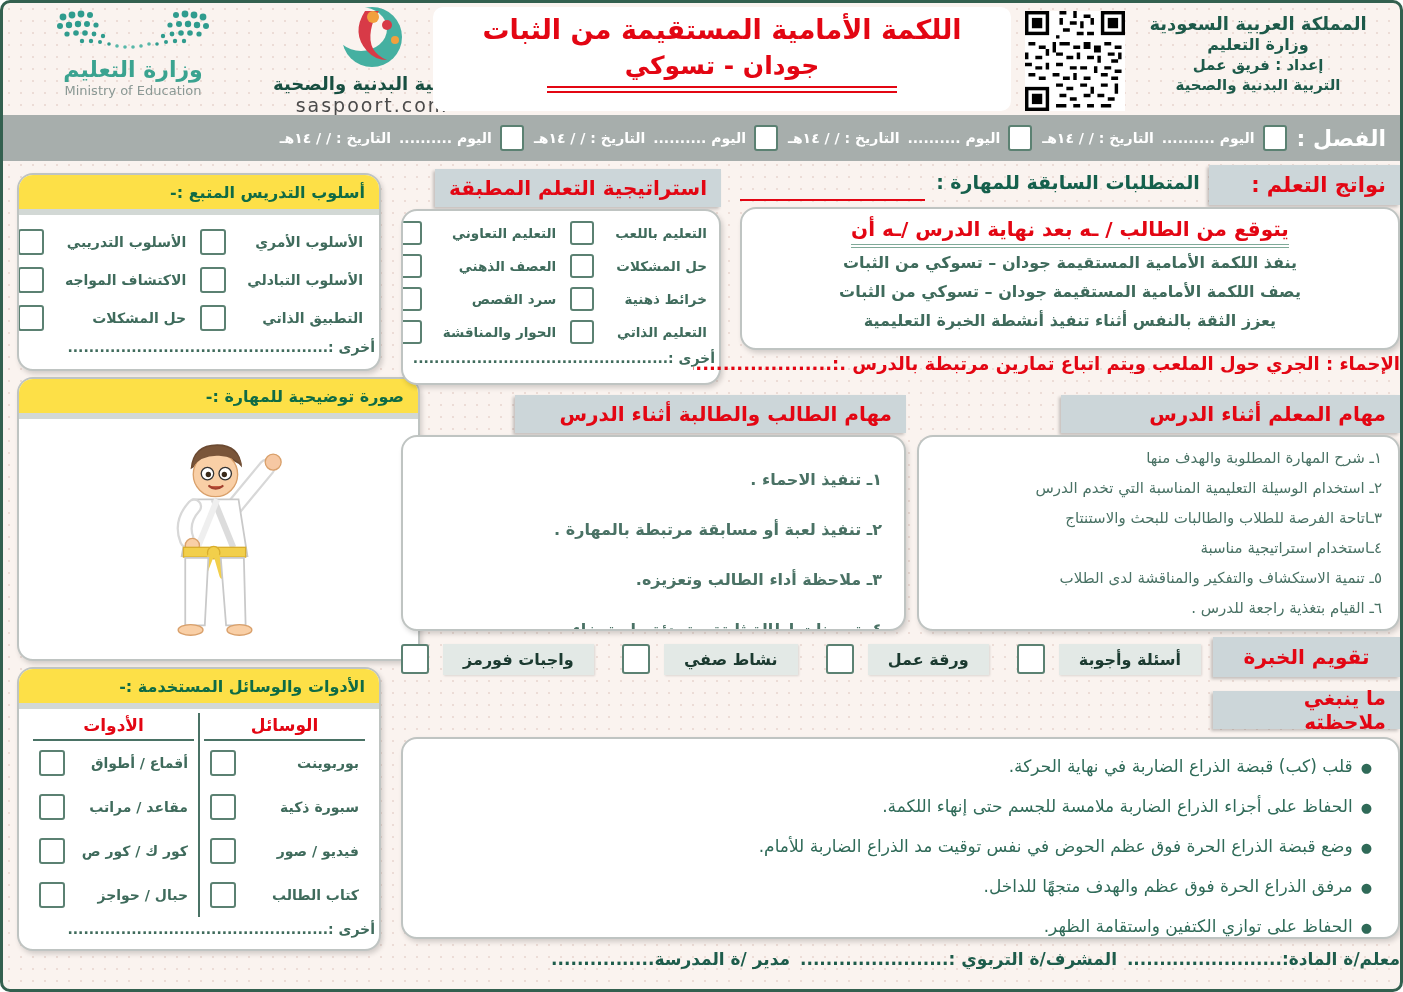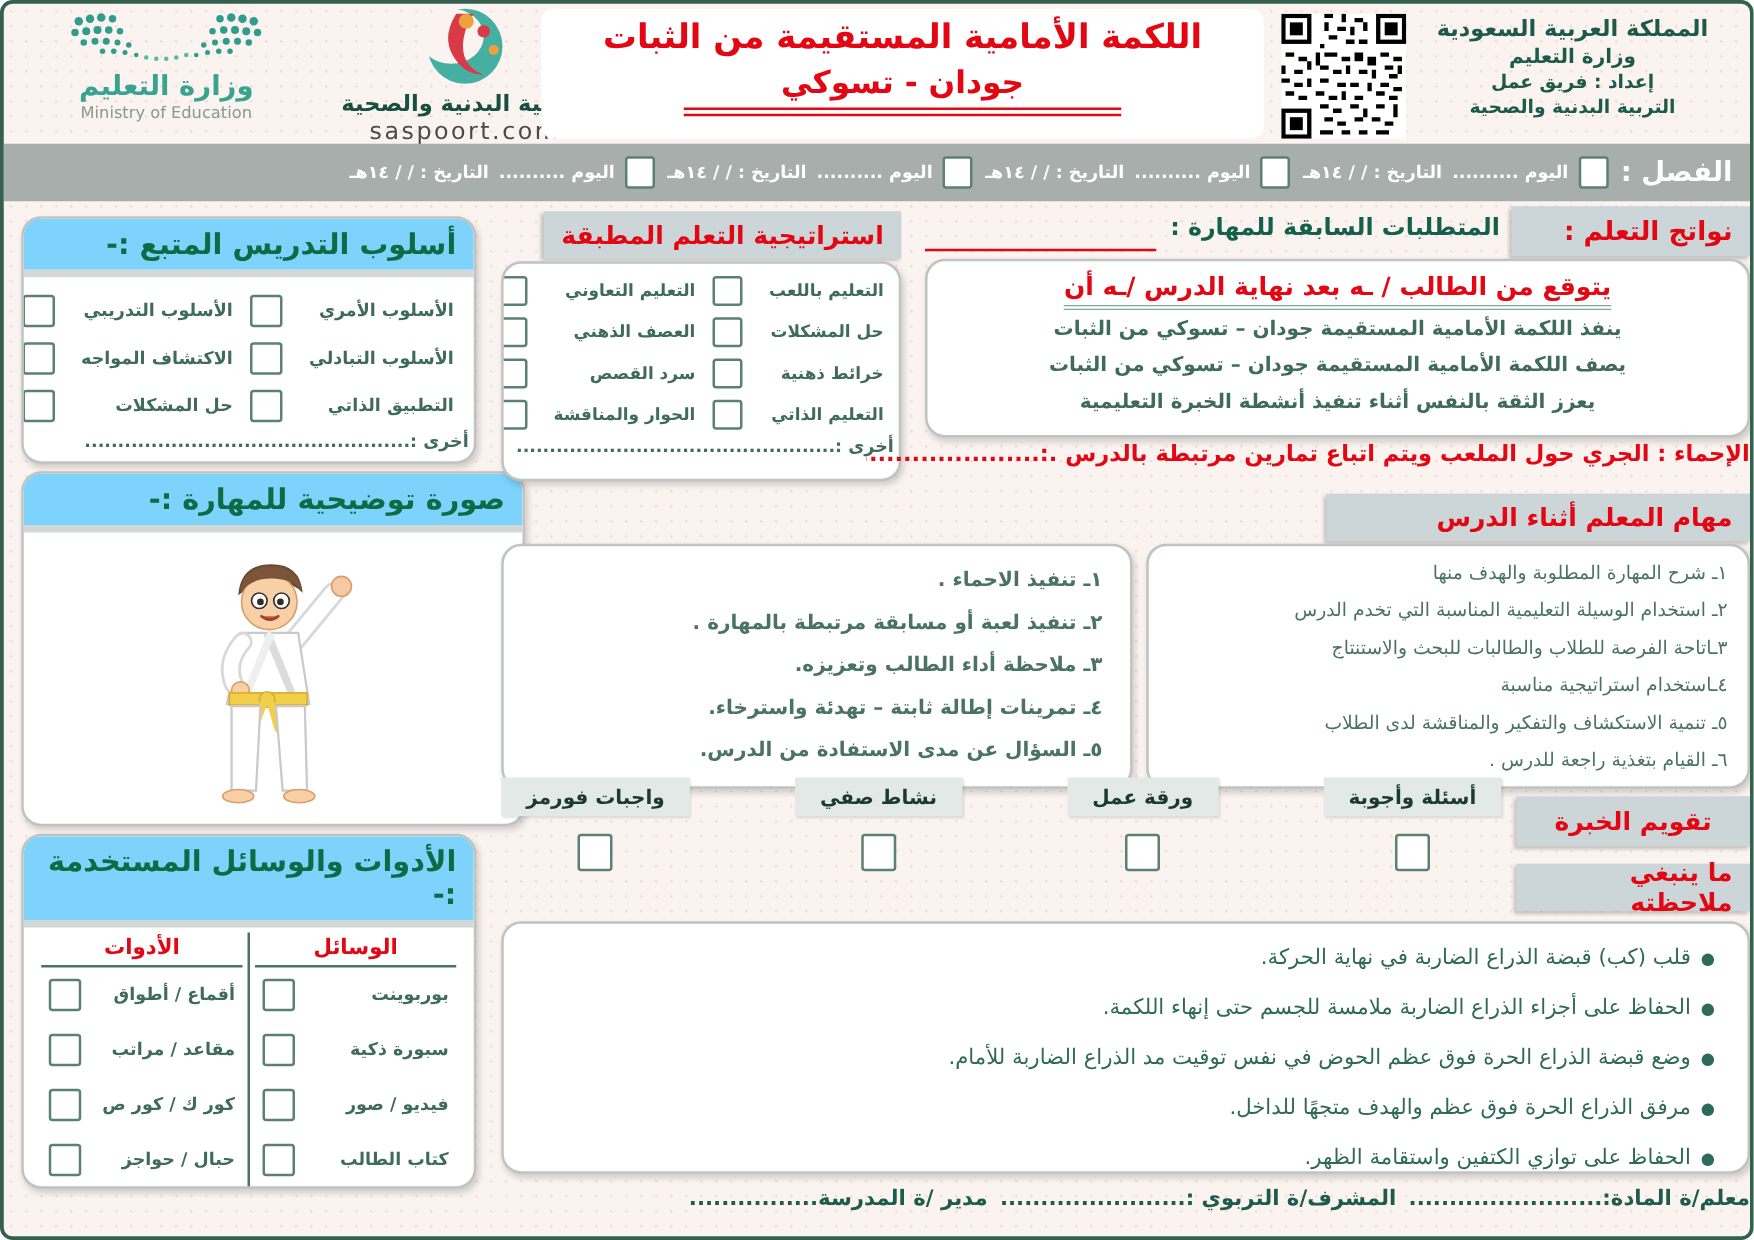--- a/index.html
+++ b/index.html
@@ -30,21 +30,21 @@
   #emblem .e4{font-size:15px;margin-top:2px;}
   
   #class-bar{position:absolute;left:0;top:112px;width:1397px;height:46px;background:#a7aeac;
     display:flex;align-items:center;gap:10px;padding:0 14px;box-sizing:border-box;color:#ffffff;}
   #class-bar .cb-label{font-size:22px;font-weight:bold;}
   #class-bar .group{display:flex;align-items:center;gap:8px;font-size:14px;font-weight:bold;white-space:nowrap;}
   .cb{display:inline-block;width:26px;height:26px;background:#ffffff;border:2px solid #5b8172;border-radius:3px;box-sizing:border-box;flex:none;}
   .cb.small{width:24px;height:26px;}
   
   .panel{position:absolute;background:#ffffff;border:2px solid #bfc4c2;border-radius:16px;box-shadow:2px 3px 5px rgba(0,0,0,.16);box-sizing:border-box;overflow:hidden;}
-  .panel-title{background:#7dd3fc;color:#0f6b45;font-size:23px;font-weight:bold;padding:8px 14px 7px;}
+  .panel-title{background:#fde047;color:#0f6b45;font-size:16px;font-weight:bold;padding:8px 14px 7px;}
   .band-strip{height:6px;background:#d2d8d5;}
   .band-red{position:absolute;background:#ccd6d9;color:#e30613;font-weight:bold;font-size:20px;
     display:flex;align-items:center;padding:0 14px;box-sizing:border-box;box-shadow:-2px 2px 3px rgba(0,0,0,.22);}
   .grid2{display:grid;grid-template-columns:1fr 1fr;row-gap:12px;column-gap:14px;padding:14px 16px 4px;}
   .chk-item{display:flex;align-items:center;justify-content:space-between;gap:21px;}
   .chk-item .lbl{color:#3f6b5c;font-weight:bold;font-size:14px;white-space:nowrap;}
   .other{color:#3f6b5c;font-weight:bold;font-size:14px;padding:4px 4px 8px;overflow:hidden;white-space:nowrap;}
   
   #teaching-box{left:14px;top:170px;width:364px;height:198px;}
   #illus-box{left:14px;top:374px;width:403px;height:284px;text-align:center;}
@@ -65,30 +65,30 @@
   #outcomes-band{left:1206px;top:162px;width:191px;height:40px;font-size:21px;}
   #prereq{position:absolute;left:925px;top:168px;width:280px;color:#15604c;font-size:19px;font-weight:bold;text-align:center;}
   #prereq-line{position:absolute;left:737px;top:196px;width:185px;height:2px;background:#e30613;}
   #expected-box{left:737px;top:204px;width:660px;height:143px;text-align:center;}
   #expected-box .exp-title{display:inline-block;color:#e30613;font-size:20px;font-weight:bold;margin-top:8px;border-bottom:4px double #7fa998;padding-bottom:3px;}
   #expected-box .exp-line{color:#3f6b5c;font-size:16px;font-weight:bold;line-height:29px;}
   #warmup{position:absolute;left:690px;top:350px;width:707px;color:#e30613;font-size:18px;font-weight:bold;text-align:right;white-space:nowrap;overflow:hidden;}
   
   #student-band{left:512px;top:392px;width:391px;height:38px;}
   #student-box{left:398px;top:432px;width:505px;height:196px;}
-  #student-box .task{color:#4a7265;font-weight:bold;font-size:16px;line-height:34px;padding:0 22px;text-align:right;}
+  #student-box .task{color:#4a7265;font-weight:bold;font-size:16px;line-height:34px;padding:0 22px;text-align:right;margin-top:16px;}
   #student-box .pad{height:10px;}
   #teacher-band{left:1058px;top:392px;width:339px;height:38px;}
   #teacher-box{left:914px;top:432px;width:483px;height:196px;}
   #teacher-box .task{color:#4a7265;font-weight:normal;font-size:15px;line-height:30px;padding:0 16px;text-align:right;}
   #teacher-box .pad{height:6px;}
   
   #eval-band{left:1210px;top:634px;width:187px;height:40px;justify-content:center;}
   #eval-row{position:absolute;left:398px;top:638px;width:800px;height:36px;display:flex;align-items:center;justify-content:space-between;}
-  #eval-row .pair{display:flex;align-items:center;gap:14px;flex-direction:column;}
+  #eval-row .pair{display:flex;align-items:center;gap:14px;}
   #eval-row .chip{background:#e3e9e6;color:#1b3a30;font-weight:bold;font-size:16px;padding:6px 20px;white-space:nowrap;box-shadow:1px 1px 2px rgba(0,0,0,.12);}
   #eval-row .cb{width:28px;height:30px;}
   
   #obs-band{left:1210px;top:688px;width:187px;height:38px;justify-content:center;}
   #obs-box{left:398px;top:734px;width:999px;height:202px;}
   #obs-box ul{list-style:none;margin:8px 26px;padding:0;}
   #obs-box li{color:#2f6a58;font-size:17px;line-height:38px;text-align:right;}
   #obs-box li .dot{color:#2f6a58;margin-left:8px;font-size:13px;}
   
   #footer{position:absolute;left:398px;top:946px;width:999px;color:#1d5c4b;font-size:17px;font-weight:bold;text-align:right;white-space:nowrap;overflow:hidden;}
@@ -382,20 +382,21 @@
   <div id="prereq">المتطلبات السابقة للمهارة :</div>
   <div id="prereq-line"></div>
   <section id="expected-box" class="panel">
     <div class="exp-title">يتوقع من الطالب / ـه بعد نهاية الدرس /ـه أن</div>
     <div class="exp-line">ينفذ اللكمة الأمامية المستقيمة جودان – تسوكي من الثبات</div>
     <div class="exp-line">يصف اللكمة الأمامية المستقيمة جودان – تسوكي من الثبات</div>
     <div class="exp-line">يعزز الثقة بالنفس أثناء تنفيذ أنشطة الخبرة التعليمية</div>
   </section>
   <div id="warmup">الإحماء : الجري حول الملعب ويتم اتباع تمارين مرتبطة بالدرس .:.....................</div>
 
+  <div id="student-band" class="band-red">مهام الطالب والطالبة أثناء الدرس</div>
   <section id="student-box" class="panel">
     <div class="pad"></div>
     <div class="task">١ـ تنفيذ الاحماء .</div>
     <div class="task">٢ـ تنفيذ لعبة أو مسابقة مرتبطة بالمهارة .</div>
     <div class="task">٣ـ ملاحظة أداء الطالب وتعزيزه.</div>
     <div class="task">٤ـ تمرينات إطالة ثابتة – تهدئة واسترخاء.</div>
     <div class="task">٥ـ السؤال عن مدى الاستفادة من الدرس.</div>
   </section>
 
   <div id="teacher-band" class="band-red">مهام المعلم أثناء الدرس</div>

